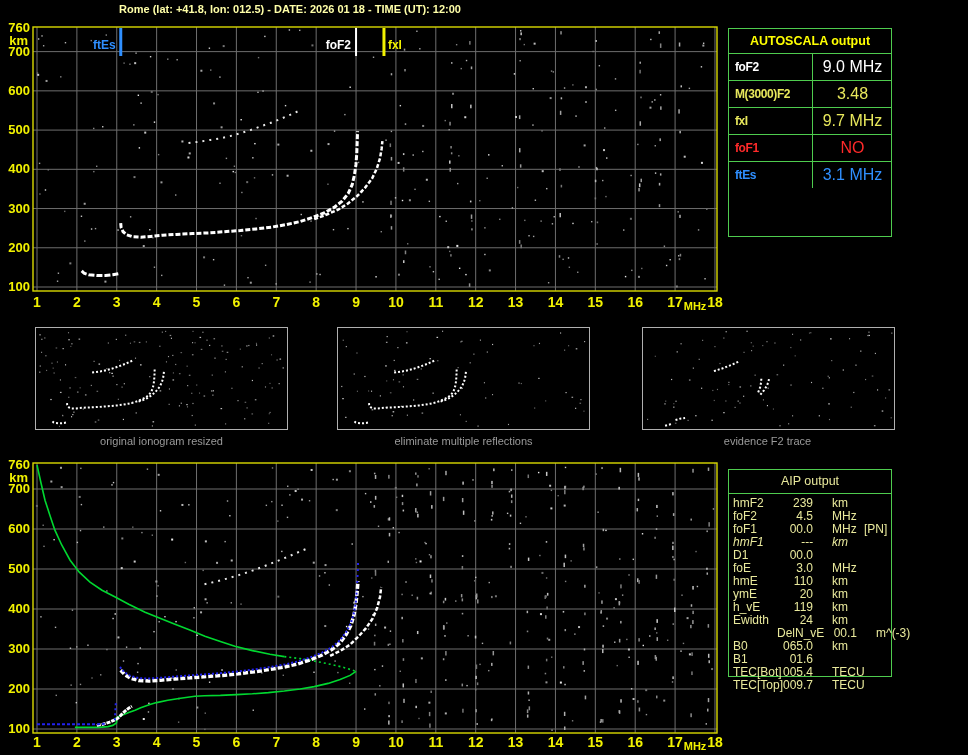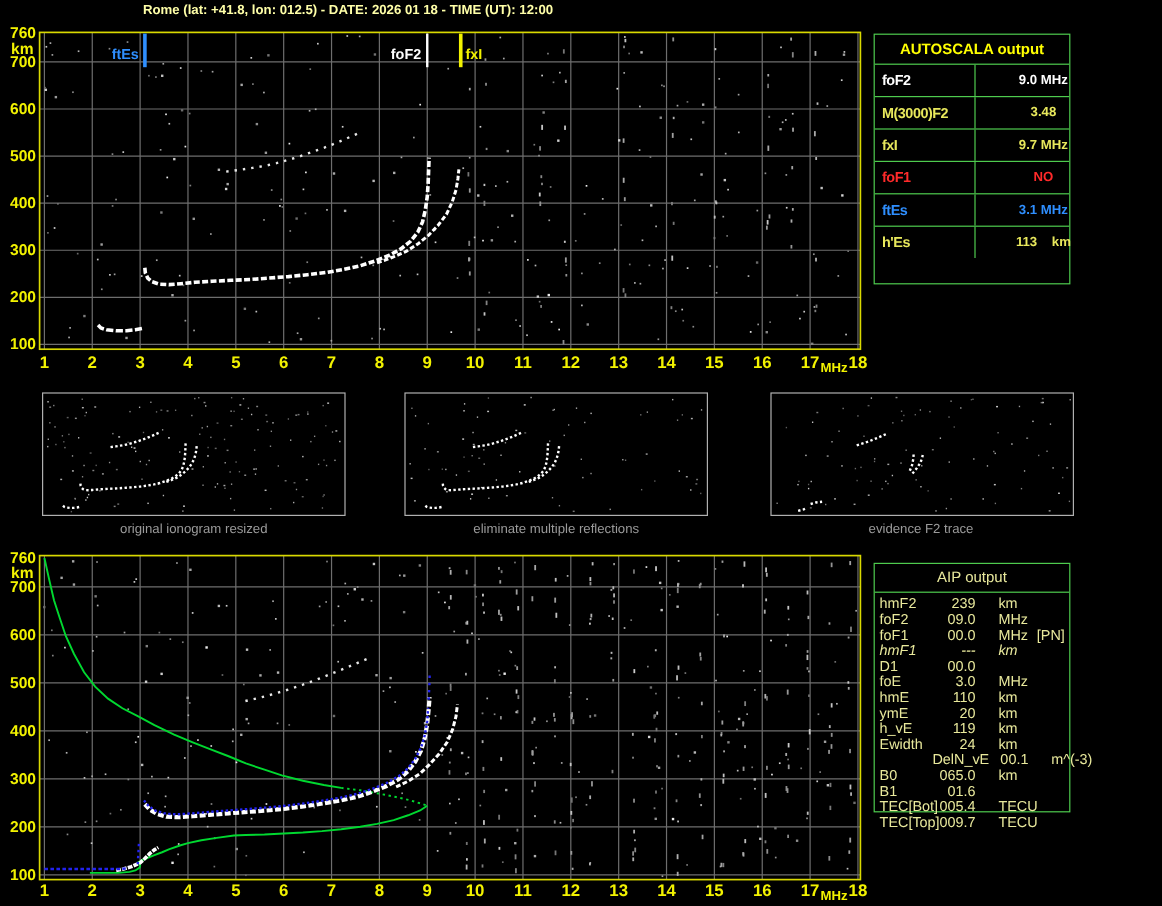--- a/index.html
+++ b/index.html
@@ -23,21 +23,21 @@
   
   #autoscala-box{position:absolute;left:728px;top:28px;width:164px;height:209px;
                  border:1px solid var(--green);box-sizing:border-box;}
   .at-header{height:24px;line-height:24px;text-align:center;color:#ffff00;
              font-weight:bold;font-size:12.5px;}
   .at-row{position:relative;height:26px;border-top:1px solid var(--green);}
   .at-label{position:absolute;left:6px;top:0;bottom:0;display:flex;align-items:center;
             font-weight:bold;font-size:12px;letter-spacing:-0.4px;white-space:pre;}
   .at-value{position:absolute;left:83px;width:79px;top:0;bottom:0;border-left:1px solid var(--green);
             display:flex;align-items:center;justify-content:center;
-            font-weight:bold;font-size:11px;white-space:pre;padding-left:17px;}
+            font-weight:normal;font-size:16px;white-space:pre;}
   
   #aip-box{position:absolute;left:728px;top:469px;width:164px;height:208px;
            border:1px solid var(--green);box-sizing:border-box;}
   .aip-header{height:23px;line-height:23px;text-align:center;color:var(--pale);
               font-size:12.5px;border-bottom:1px solid var(--green);}
   #aip-rows{position:absolute;left:728px;top:497px;width:170px;height:200px;}
   .aip-row{position:absolute;left:0;height:13px;width:100%;font-size:12px;
            line-height:13px;color:var(--pale);white-space:pre;}
   .aip-row span{position:absolute;line-height:13px;}
   .aip-lab{left:5px;}
@@ -1298,33 +1298,29 @@
           <span class="at-value" style="color: rgb(232, 232, 92);">9.7 MHz</span>
         </div>
         <div class="at-row">
           <span class="at-label" style="color: rgb(255, 42, 42);">foF1</span>
           <span class="at-value" style="color: rgb(255, 42, 42);">NO</span>
         </div>
         <div class="at-row">
           <span class="at-label" style="color: rgb(47, 143, 255);">ftEs</span>
           <span class="at-value" style="color: rgb(47, 143, 255);">3.1 MHz</span>
         </div>
-        <div class="at-row">
-          <span class="at-label" style="color: rgb(232, 232, 92);">h'Es</span>
-          <span class="at-value" style="color: rgb(232, 232, 92);">113    km</span>
-        </div>
       </div>
   </div>
 
   <div id="aip-box">
     <div class="aip-header">AIP output</div>
   </div>
   <div id="aip-rows">
       <div class="aip-row" style="top: 0px;"><span class="aip-lab">hmF2</span><span class="aip-val">239</span><span class="aip-unit">km</span></div>
-      <div class="aip-row" style="top: 13px;"><span class="aip-lab">foF2</span><span class="aip-val">09.0</span><span class="aip-unit">MHz</span></div>
+      <div class="aip-row" style="top: 13px;"><span class="aip-lab">foF2</span><span class="aip-val">4.5</span><span class="aip-unit">MHz</span></div>
       <div class="aip-row" style="top: 26px;"><span class="aip-lab">foF1</span><span class="aip-val">00.0</span><span class="aip-unit">MHz</span><span class="aip-note">[PN]</span></div>
       <div class="aip-row" style="top: 39px; font-style: italic;"><span class="aip-lab">hmF1</span><span class="aip-val">---</span><span class="aip-unit">km</span></div>
       <div class="aip-row" style="top: 52px;"><span class="aip-lab">D1</span><span class="aip-val">00.0</span></div>
       <div class="aip-row" style="top: 65px;"><span class="aip-lab">foE</span><span class="aip-val">3.0</span><span class="aip-unit">MHz</span></div>
       <div class="aip-row" style="top: 78px;"><span class="aip-lab">hmE</span><span class="aip-val">110</span><span class="aip-unit">km</span></div>
       <div class="aip-row" style="top: 91px; padding-left: 47px;"><span class="aip-lab">ymE</span><span class="aip-val">20</span><span class="aip-unit">km</span></div>
       <div class="aip-row" style="top: 104px;"><span class="aip-lab">h_vE</span><span class="aip-val">119</span><span class="aip-unit">km</span></div>
       <div class="aip-row" style="top: 117px;"><span class="aip-lab">Ewidth</span><span class="aip-val">24</span><span class="aip-unit">km</span></div>
       <div class="aip-row" style="top: 130px; margin-left: 44px;"><span class="aip-lab">DelN_vE</span><span class="aip-val">00.1</span><span class="aip-unit">m^(-3)</span></div>
       <div class="aip-row" style="top: 143px;"><span class="aip-lab">B0</span><span class="aip-val">065.0</span><span class="aip-unit">km</span></div>

